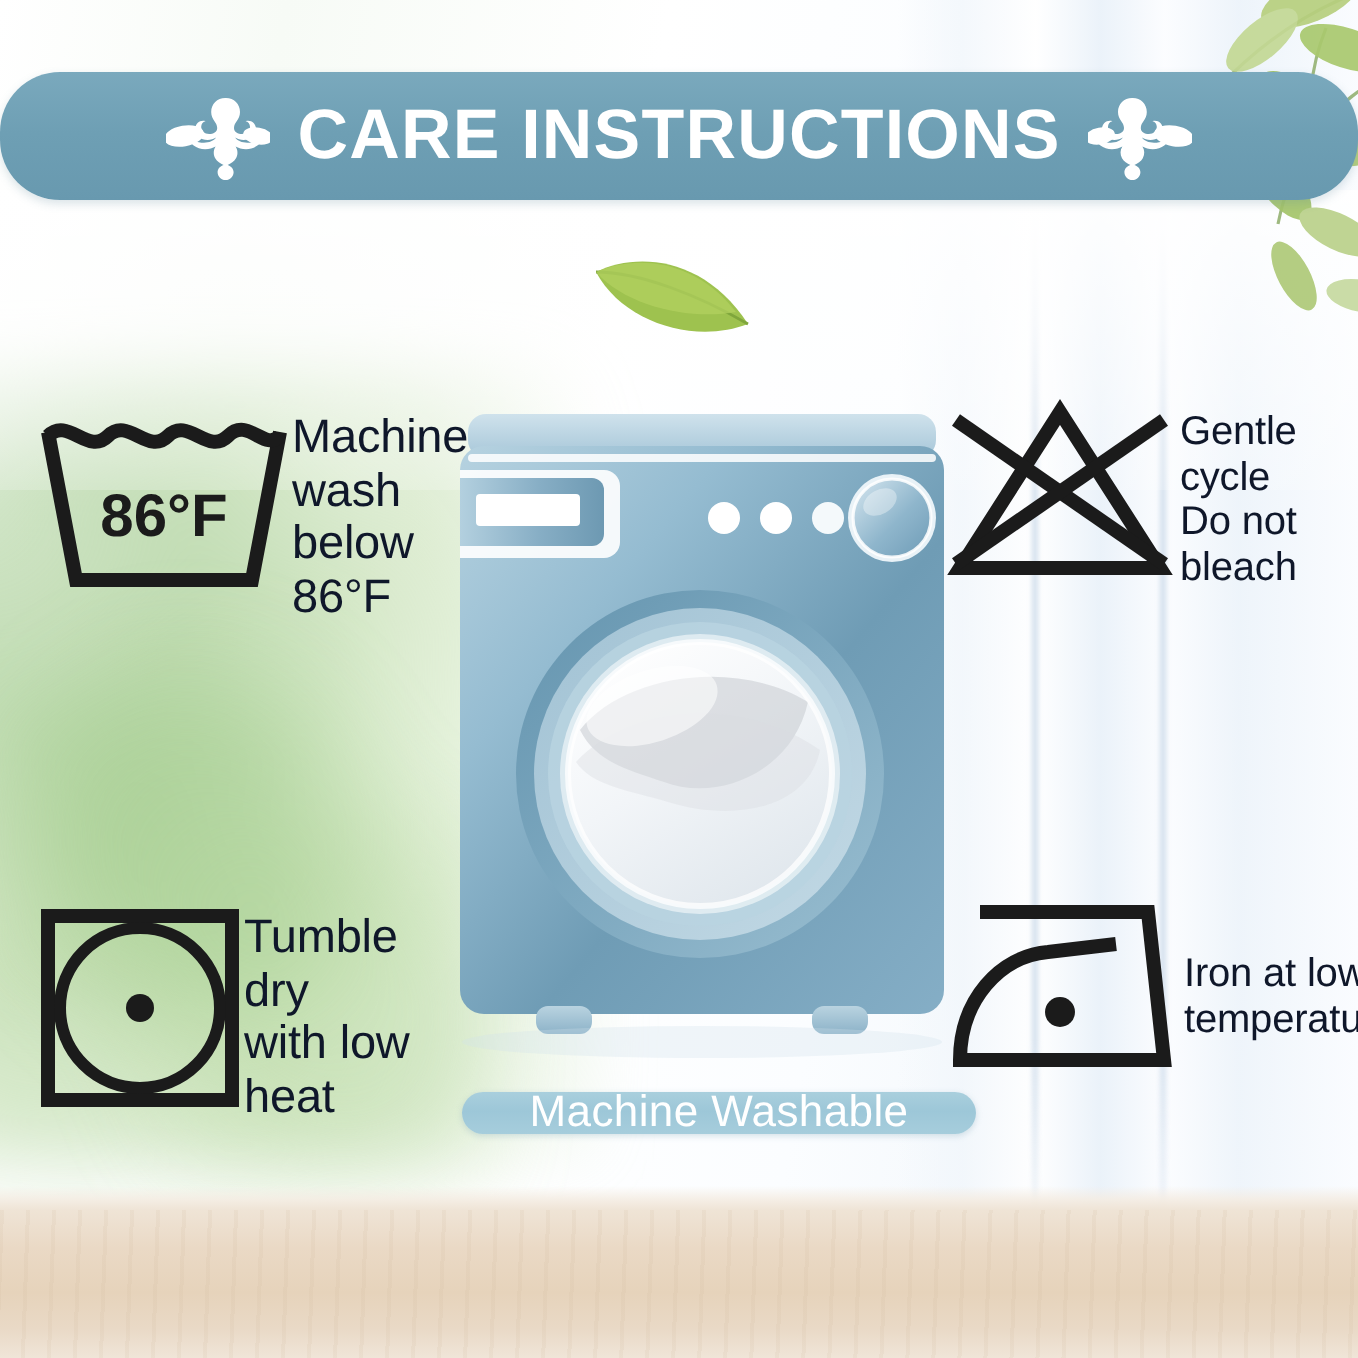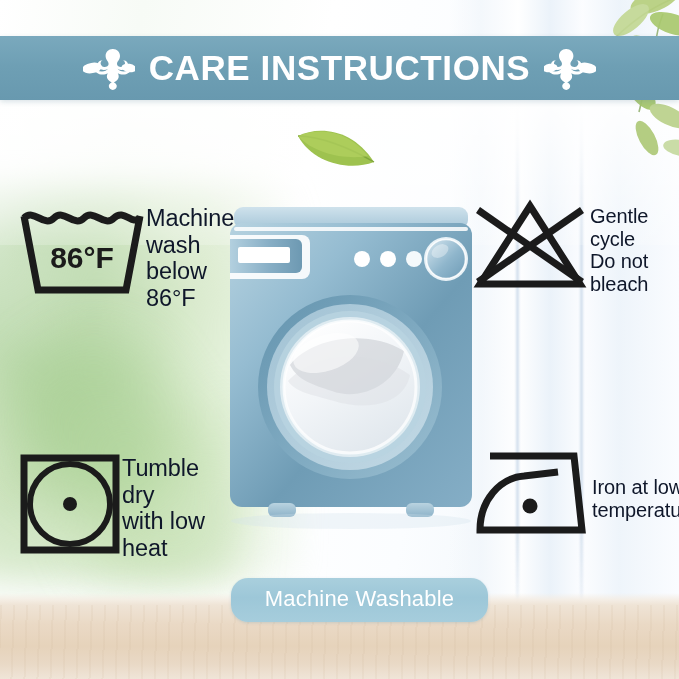--- a/index.html
+++ b/index.html
@@ -91,20 +91,21 @@
   
   .floating-leaf{position:absolute;left:294px;top:122px;width:86px;height:52px;}
   .floating-leaf svg{width:100%;height:100%;display:block;}
 
   
   .banner{
     position:absolute;left:0;top:36px;width:679px;height:64px;
     background:linear-gradient(180deg,#7aa9bd 0%,#6e9fb4 48%,#6899af 100%);
     display:flex;align-items:center;justify-content:center;
     box-shadow:0 2px 5px rgba(90,130,150,.22);
+    border-radius:30px;
   }
   .banner-title{
     color:#ffffff;
     font-size:35px;
     font-weight:bold;
     letter-spacing:.6px;
     line-height:1;
     white-space:nowrap;
     margin:0 14px;
     padding-bottom:2px;
@@ -134,26 +135,25 @@
 
   #item-bleach .care-caption,
   #item-iron  .care-caption{font-size:20px;}
 
   
   .washer{position:absolute;left:228px;top:205px;width:246px;height:330px;}
   .washer svg{width:100%;height:100%;display:block;}
 
   
   .badge{
-    position:absolute;left:231px;top:546px;width:257px;height:44px;
+    position:absolute;left:231px;top:546px;width:257px;height:21px;
     background:linear-gradient(180deg,#a9cfdd 0%,#9dc7d8 45%,#a6cddc 100%);
     border-radius:17px;
     display:flex;align-items:center;justify-content:center;
     box-shadow:0 1px 3px rgba(120,160,180,.30);
-    margin-top:32px;
   }
   .badge-text{
     color:#ffffff;font-size:22px;letter-spacing:.2px;line-height:1;
     padding-bottom:2px;
   }
 </style>
 </head>
 <body>
 
 <div id="stage">

